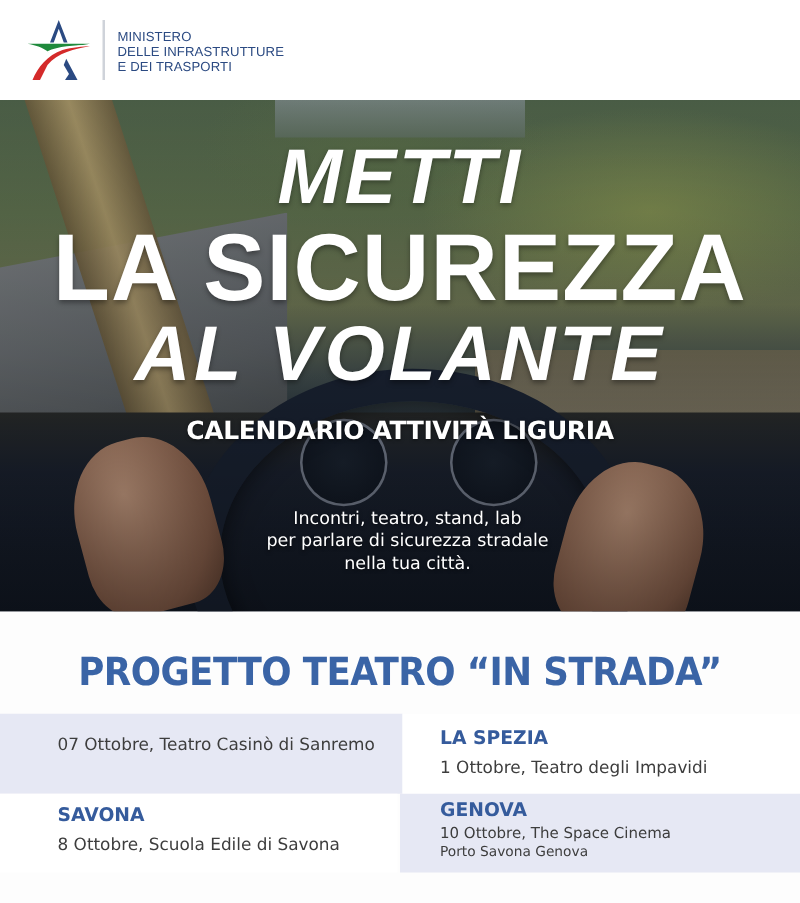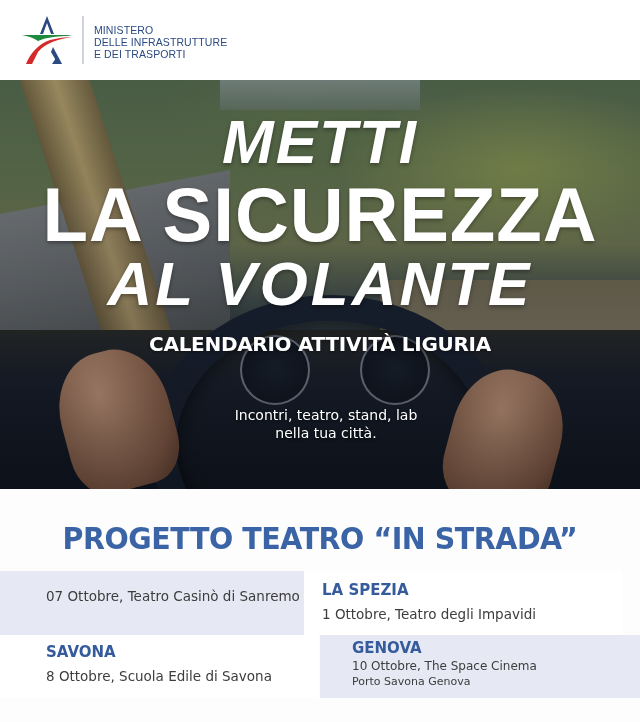--- a/index.html
+++ b/index.html
@@ -57,21 +57,21 @@
     
     .event { position: absolute; padding-left: 46px; }
     .event.shaded { background: #e6e8f4; }
     .event.white { background: #ffffff; }
     .event .city { display: block; color: #355b9c; font-family: "DejaVu Sans", sans-serif; font-weight: 700; font-size: 15px; line-height: 18px; }
     .event .detail { display: block; color: #3d3d3d; font-family: "DejaVu Sans", sans-serif; font-size: 13.5px; line-height: 18px; }
     .event .extra { display: block; color: #3d3d3d; font-family: "DejaVu Sans", sans-serif; font-size: 11px; line-height: 14px; }
 
     .ev-imperia { left: 0; top: 571px; width: 322px; height: 64px; padding-top: 10px; }
     .ev-imperia .detail { margin-top: 6px; }
-    .ev-laspezia { left: 304px; top: 571px; width: 318px; height: 64px; padding-top: 10px; padding-left: 18px; }
+    .ev-laspezia { left: 322px; top: 571px; width: 318px; height: 64px; padding-top: 10px; padding-left: 30px; }
     .ev-laspezia .detail { margin-top: 6px; }
     .ev-savona { left: 0; top: 635px; width: 318px; height: 63px; padding-top: 8px; }
     .ev-savona .detail { margin-top: 6px; }
     .ev-genova { left: 320px; top: 635px; width: 320px; height: 63px; padding-top: 4px; padding-left: 32px; }
     .ev-genova .detail { font-size: 12px; line-height: 18px; }
   </style>
 </head>
 <body>
 
 <div class="header">
@@ -111,20 +111,21 @@
   <div class="hand right"></div>
   <div class="shade"></div>
 
   <div class="hero-text">
     <div class="title-1">METTI</div>
     <div class="title-2">LA SICUREZZA</div>
     <div class="title-3">AL VOLANTE</div>
     <div class="subtitle">CALENDARIO ATTIVITÀ LIGURIA</div>
     <div class="tagline">
       <span>Incontri, teatro, stand, lab</span>
+      <span>per parlare di sicurezza stradale</span>
       <span>nella tua città.</span>
     </div>
   </div>
 </div>
 
 <div class="section-title">PROGETTO TEATRO “IN STRADA”</div>
 
 <div class="event shaded ev-imperia">
   <span class="detail">07 Ottobre, Teatro Casinò di Sanremo</span>
 </div>

